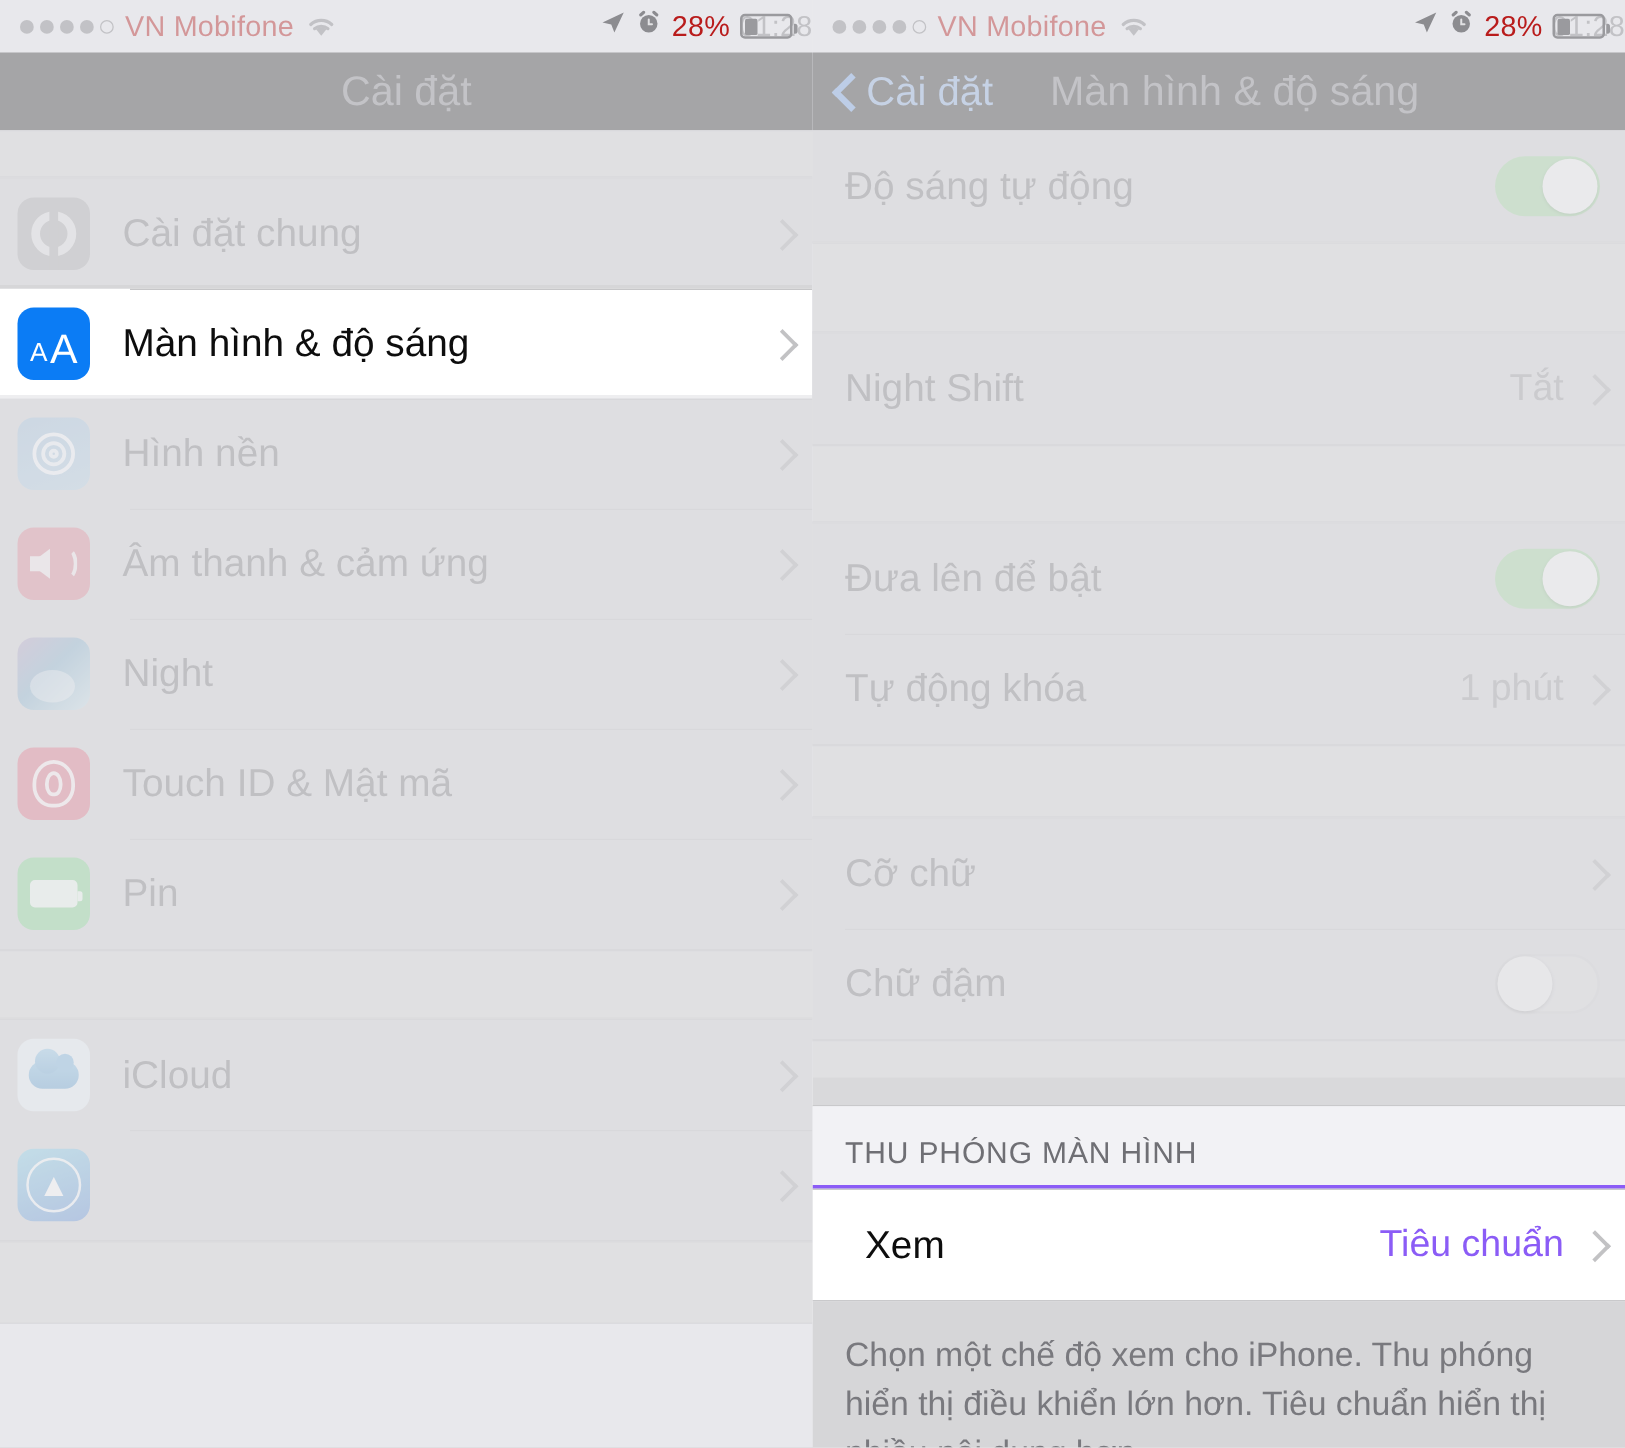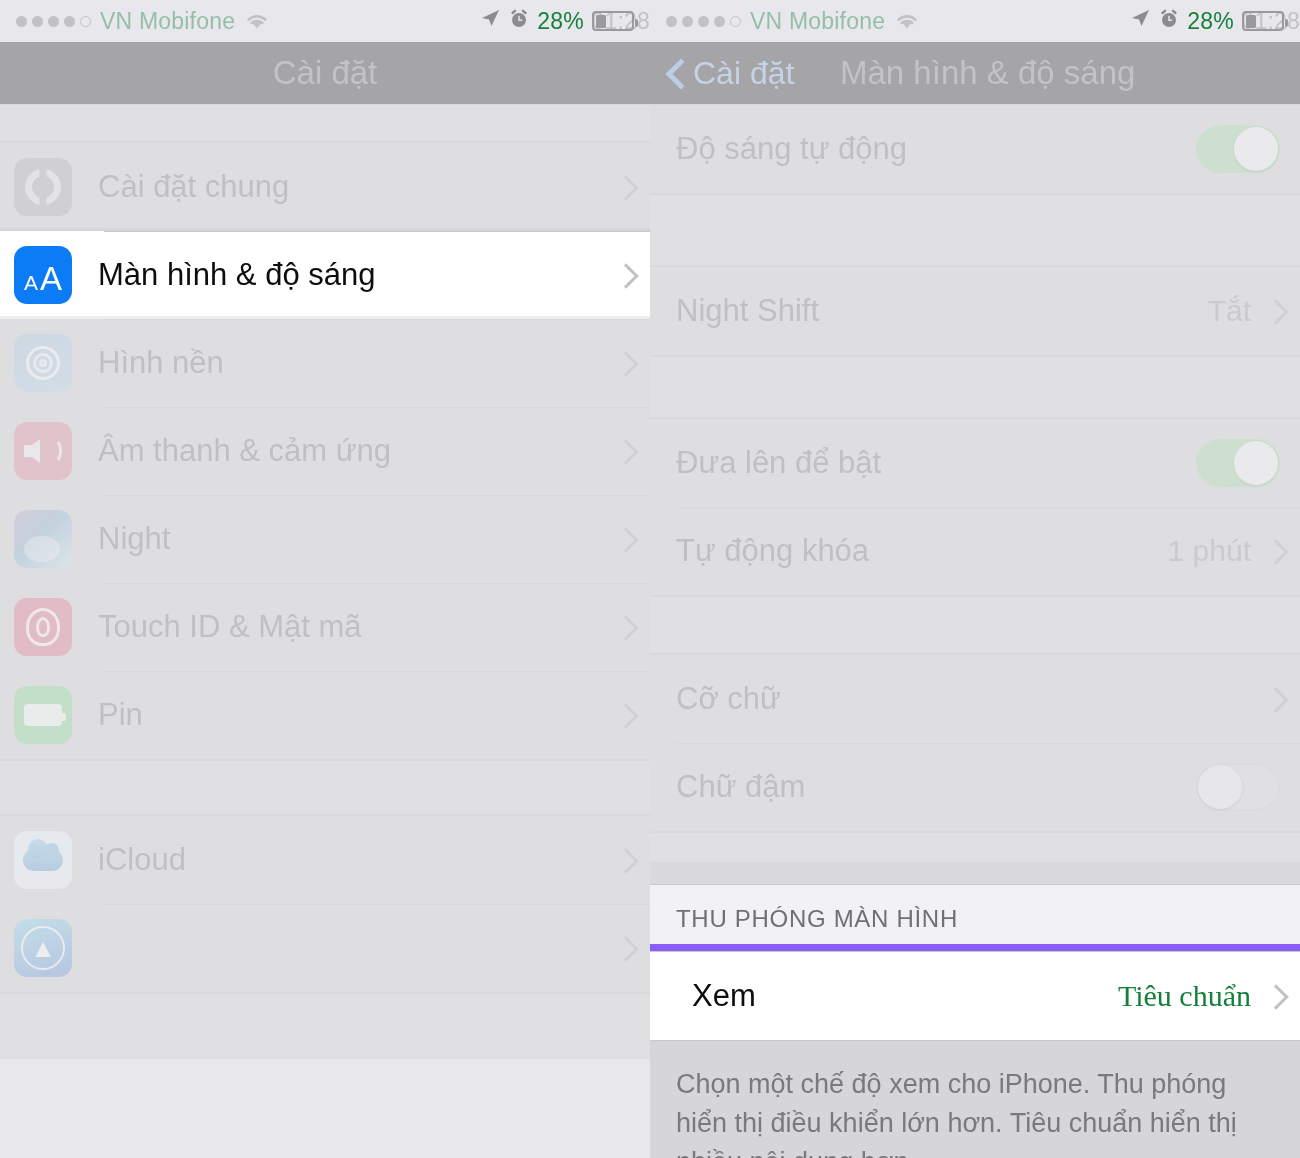--- a/index.html
+++ b/index.html
@@ -18,21 +18,21 @@
   .statusbar {
     position: relative; height: 42px; width: 100%;
     display: flex; align-items: center; padding: 0 16px;
     font-size: 24px; color: #8c8c90; letter-spacing: .2px;
     background: #efeff4;
   }
   .sb-left { display: flex; align-items: center; gap: 9px; }
   .dots { display: flex; align-items: center; gap: 5px; }
   .dot { width: 11px; height: 11px; border-radius: 50%; background: #8c8c90; }
   .dot.hollow { background: transparent; border: 1.6px solid #8c8c90; width: 11px; height: 11px; }
-  .carrier { font-size: 23px; color: #15803d; }
+  .carrier { font-size: 23px; color: #b91c1c; }
   .wifi { width: 26px; height: 20px; position: relative; display:inline-block; }
   .sb-center { position: absolute; left: 0; right: 0; text-align: right; font-size: 23px; color: #8c8c90; pointer-events: none; }
   .sb-right { margin-left: auto; display: flex; align-items: center; gap: 8px; position: relative; z-index: 2; }
   .battery { width: 42px; height: 20px; border: 2px solid #9a9a9e; border-radius: 4px; position: relative; }
   .battery::after { content:""; position:absolute; right:-6px; top:6px; width:3px; height:8px; background:#9a9a9e; border-radius:0 2px 2px 0; }
   .battery .fill { position:absolute; left:1.5px; top:1.5px; bottom:1.5px; background:#9a9a9e; border-radius:1.5px; }
 
   
   .navbar { height: 62px; display: flex; align-items: center; position: relative; background: #404040; }
   .nav-title { position:absolute; left:0; right:0; text-align:center; font-size: 33px; color: #8f8f93; }
@@ -77,27 +77,27 @@
   .toggle { margin-left:auto; width: 84px; height: 48px; border-radius: 24px; position: relative; }
   .toggle.on { background: #a9d8a7; }
   .toggle.off { background: #d9d9db; border: 2px solid #cfcfd1; }
   .toggle .knob { position:absolute; top: 2px; width: 44px; height: 44px; border-radius:50%; background: #f4f4f4; box-shadow: 0 1px 3px rgba(0,0,0,.18); }
   .toggle.on .knob { right: 2px; }
   .toggle.off .knob { left: 0px; top: 0px; background: #ececec; }
 
   
   .row.hl { background: #ffffff; }
   .row.hl .row-label { color: #0d0d0d; }
-  .row.hl .row-value { color: #15803d; font-family: Liberation Serif, serif; }
+  .row.hl .row-value { color: #8b5cf6; }
   .row.hl .chev::before { border-color: #c2c2c4; }
 
   .section-header {
     height: 66px; display: flex; align-items: flex-end; padding: 0 0 11px 26px;
     font-size: 24px; letter-spacing: .7px; color: #6f6f74;
-    background: #f2f2f5; border-bottom: 7px solid #8b5cf6;
+    background: #f2f2f5; border-bottom: 3px solid #8b5cf6;
   }
   .footer-note {
     padding: 24px 26px 0 26px; font-size: 27px; line-height: 1.45; color: #79797e;
     background: #d6d6d8;
   }
 
   
   .ic-gear { background:#b0b0b2; display:flex; align-items:center; justify-content:center; }
   .ic-gear .g { width: 36px; height: 36px; border-radius:50%; border: 7px solid #e3e3e4; position:relative; }
   .ic-gear .g::after { content:""; position:absolute; left:50%; top:-9px; width:7px; height:54px; background:#b0b0b2; transform:translateX(-50%); }

